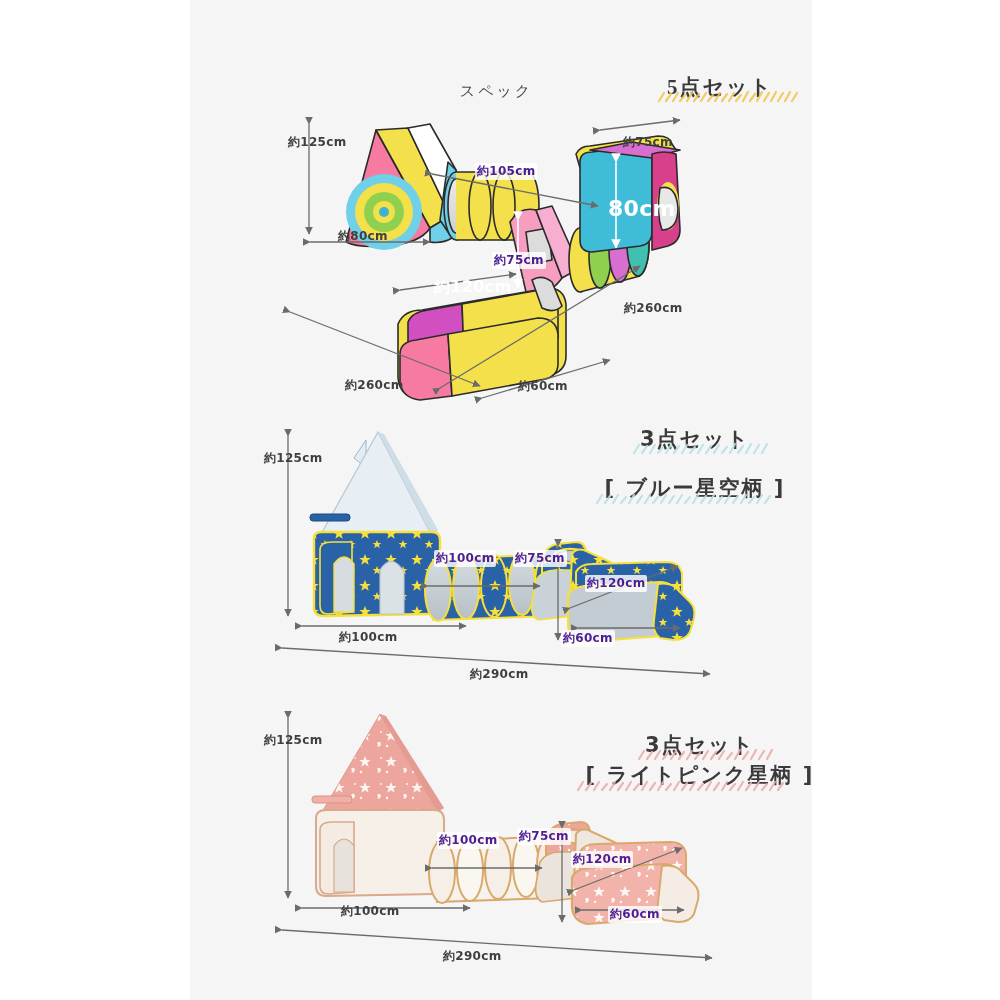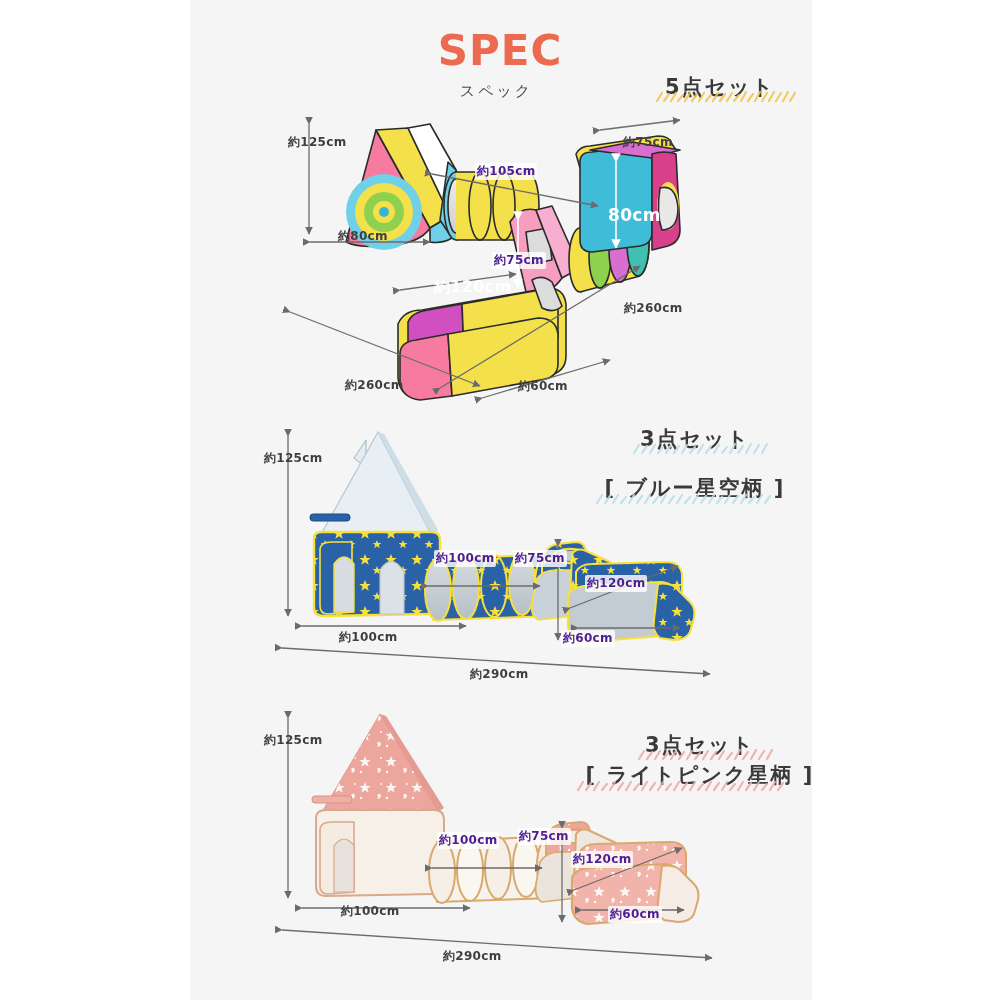--- a/index.html
+++ b/index.html
@@ -73,24 +73,23 @@
       <line x1="212" y1="0" x2="212" y2="12"></line>
       <line x1="272" y1="0" x2="272" y2="17"></line>
       <line x1="330" y1="0" x2="330" y2="13"></line>
       <line x1="392" y1="0" x2="392" y2="16"></line>
       <line x1="452" y1="0" x2="452" y2="12"></line>
       <line x1="512" y1="0" x2="512" y2="16"></line>
       <line x1="572" y1="0" x2="572" y2="13"></line>
     </g>
   </svg>
 
-  <div class="spec-title">SPEC</div>
   <div class="spec-sub">スペック</div>
 
-  <div class="set-head" style="left:640px;top:72px;width:160px;">
+  <div class="set-head" style="left:640px;top:72px;width:160px;font-family:Liberation Serif, serif;">
     <span class="set-line">
       <span>5点セット</span>
       <svg class="hatch" viewBox="0 0 150 10" preserveAspectRatio="none">
         <g stroke="#f2c44a" stroke-width="2.2" stroke-linecap="round">
           <line x1="4" y1="9" x2="9" y2="1"></line>
             <line x1="11" y1="9" x2="16" y2="2"></line>
           <line x1="18" y1="9" x2="23" y2="1"></line>
             <line x1="25" y1="9" x2="30" y2="3"></line>
           <line x1="32" y1="9" x2="37" y2="1"></line>
             <line x1="39" y1="9" x2="44" y2="2"></line>
@@ -200,21 +199,21 @@
     <g stroke="#ffffff" stroke-width="1.6" fill="none" marker-start="url(#aw)" marker-end="url(#aw)">
       <line x1="336" y1="52" x2="336" y2="138"></line>
       <line x1="238" y1="110" x2="238" y2="178"></line>
     </g>
   </svg>
 
   <div class="dim" style="left:288px;top:134px;">約125cm</div>
   <div class="dim" style="left:338px;top:228px;">約80cm</div>
   <div class="dim boxed" style="left:475px;top:163px;">約105cm</div>
   <div class="dim" style="left:623px;top:134px;">約75cm</div>
-  <div class="dim light" style="left:608px;top:205px;font-size:17px;">80cm</div>
+  <div class="dim light" style="left:608px;top:196px;font-size:22px;">80cm</div>
   <div class="dim boxed" style="left:492px;top:252px;">約75cm</div>
   <div class="dim light" style="left:434px;top:277px;font-size:16px;">約120cm</div>
   <div class="dim" style="left:624px;top:300px;">約260cm</div>
   <div class="dim" style="left:345px;top:377px;">約260cm</div>
   <div class="dim" style="left:518px;top:378px;">約60cm</div>
 
   <div class="set-head" style="left:570px;top:424px;width:250px;">
     <div><span class="set-line">
       <span>3点セット</span>
       <svg class="hatch" viewBox="0 0 150 10" preserveAspectRatio="none">

